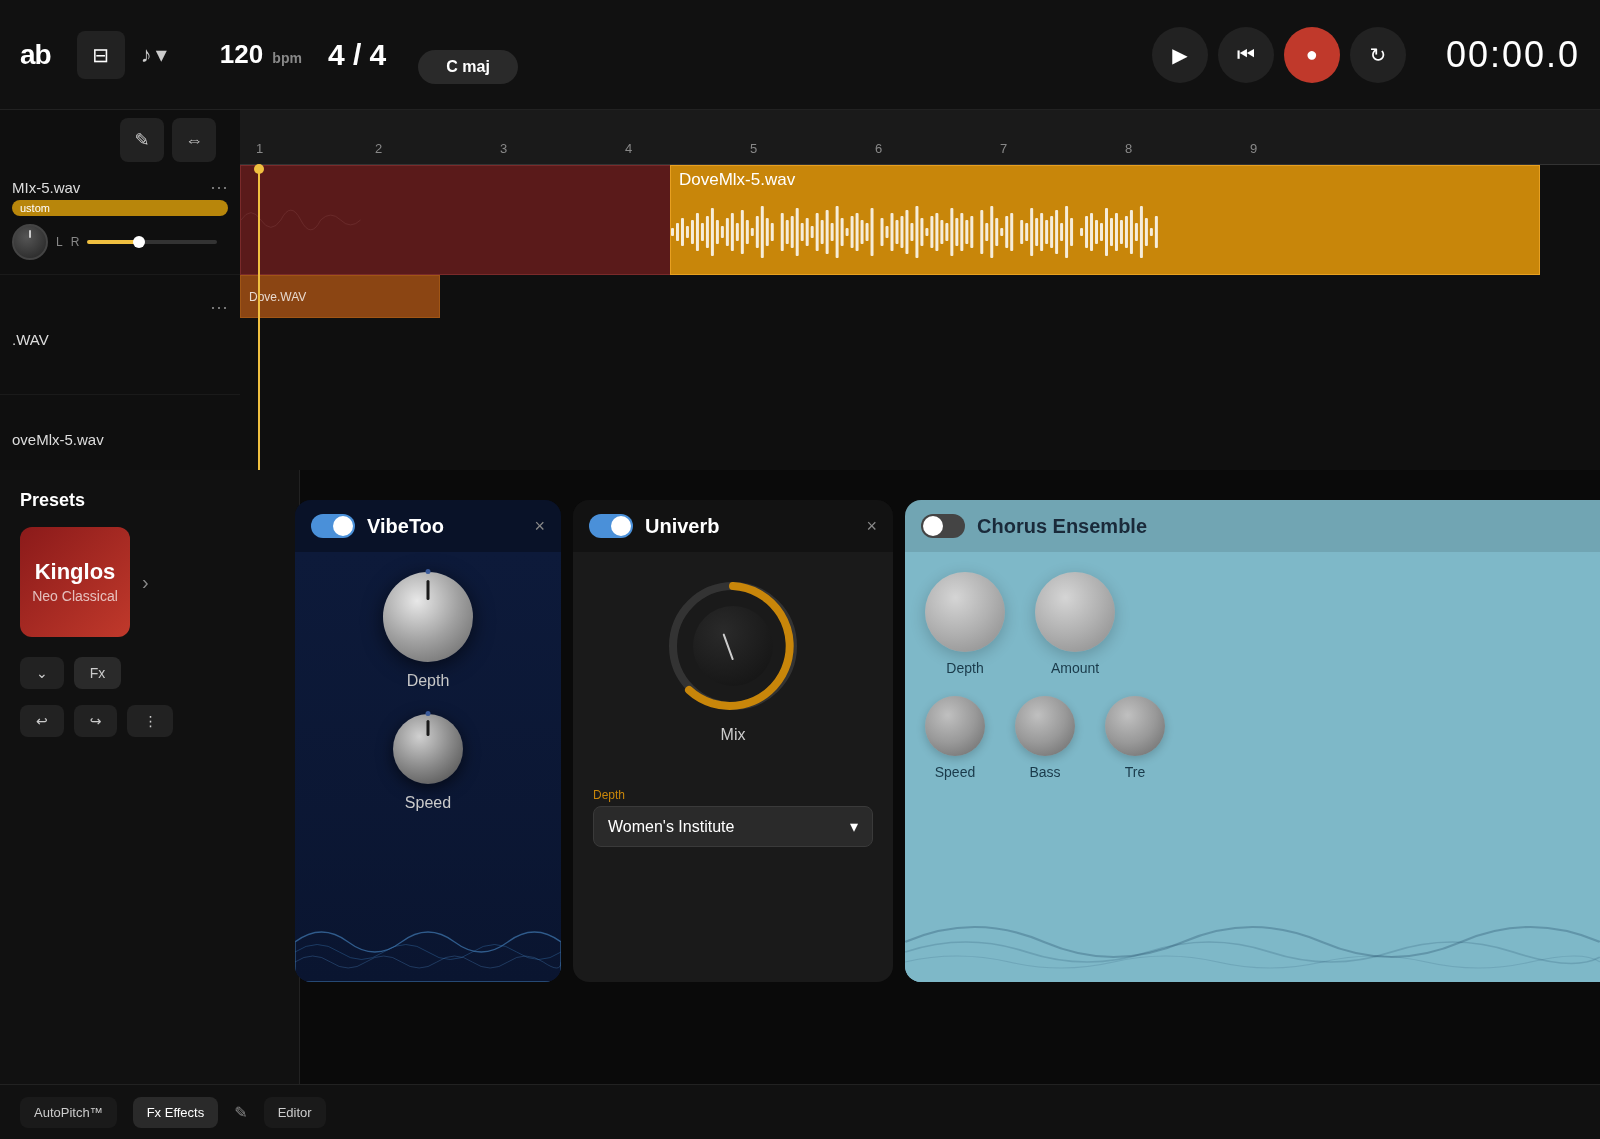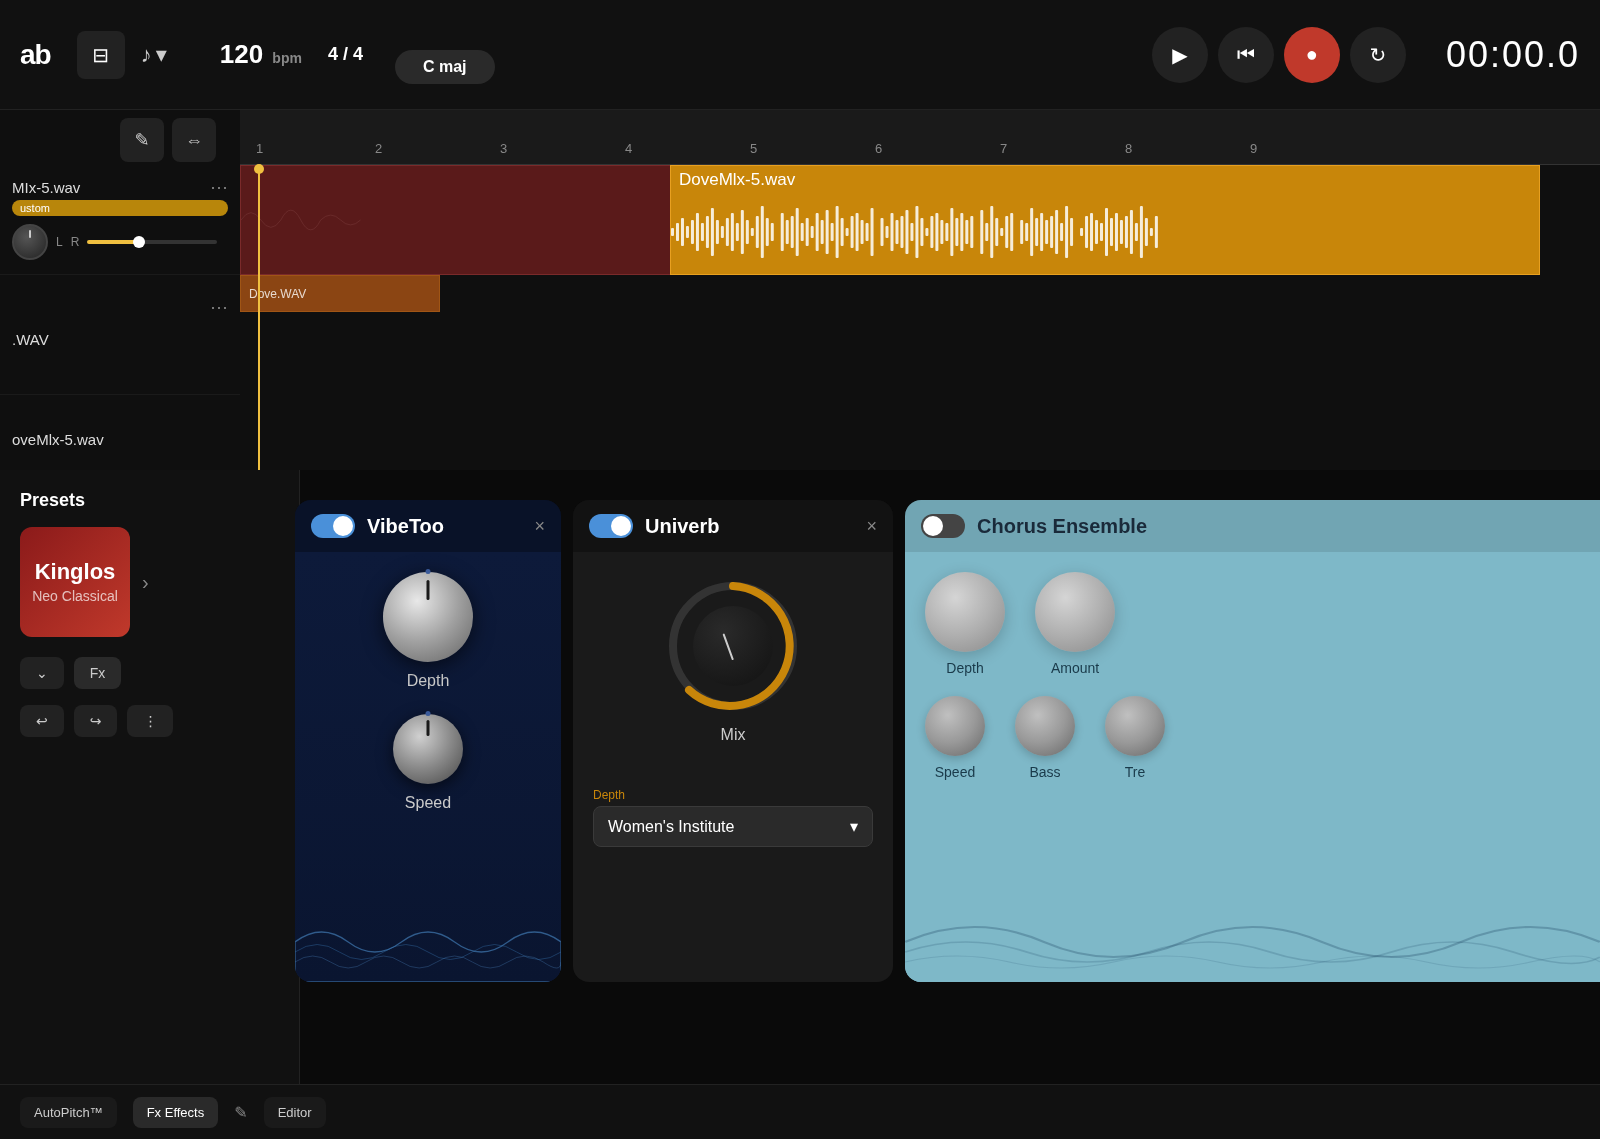--- a/index.html
+++ b/index.html
@@ -68,21 +68,21 @@
     }
     .bpm-unit {
       font-size: 14px;
       color: #888;
       margin-left: 2px;
     }
     .time-sig {
       background: none;
       border: none;
       color: #fff;
-      font-size: 18px;
+      font-size: 30px;
       font-weight: 600;
       margin-left: 10px;
     }
     .key-badge {
       background: #2a2a2a;
       border: none;
       color: #fff;
       font-size: 16px;
       font-weight: 700;
       padding: 8px 28px;
@@ -295,21 +295,21 @@
       height: 70px;
       margin-top: 4px;
     }
 
     
     .region-brown {
       position: absolute;
       top: 110px;
       left: 0;
       width: 200px;
-      height: 37px;
+      height: 43px;
       background: #8B4513;
       border: 1px solid #a05515;
       display: flex;
       align-items: center;
       padding: 5px 8px;
     }
     .region-brown-label {
       font-size: 12px;
       color: rgba(255,255,255,0.8);
     }

